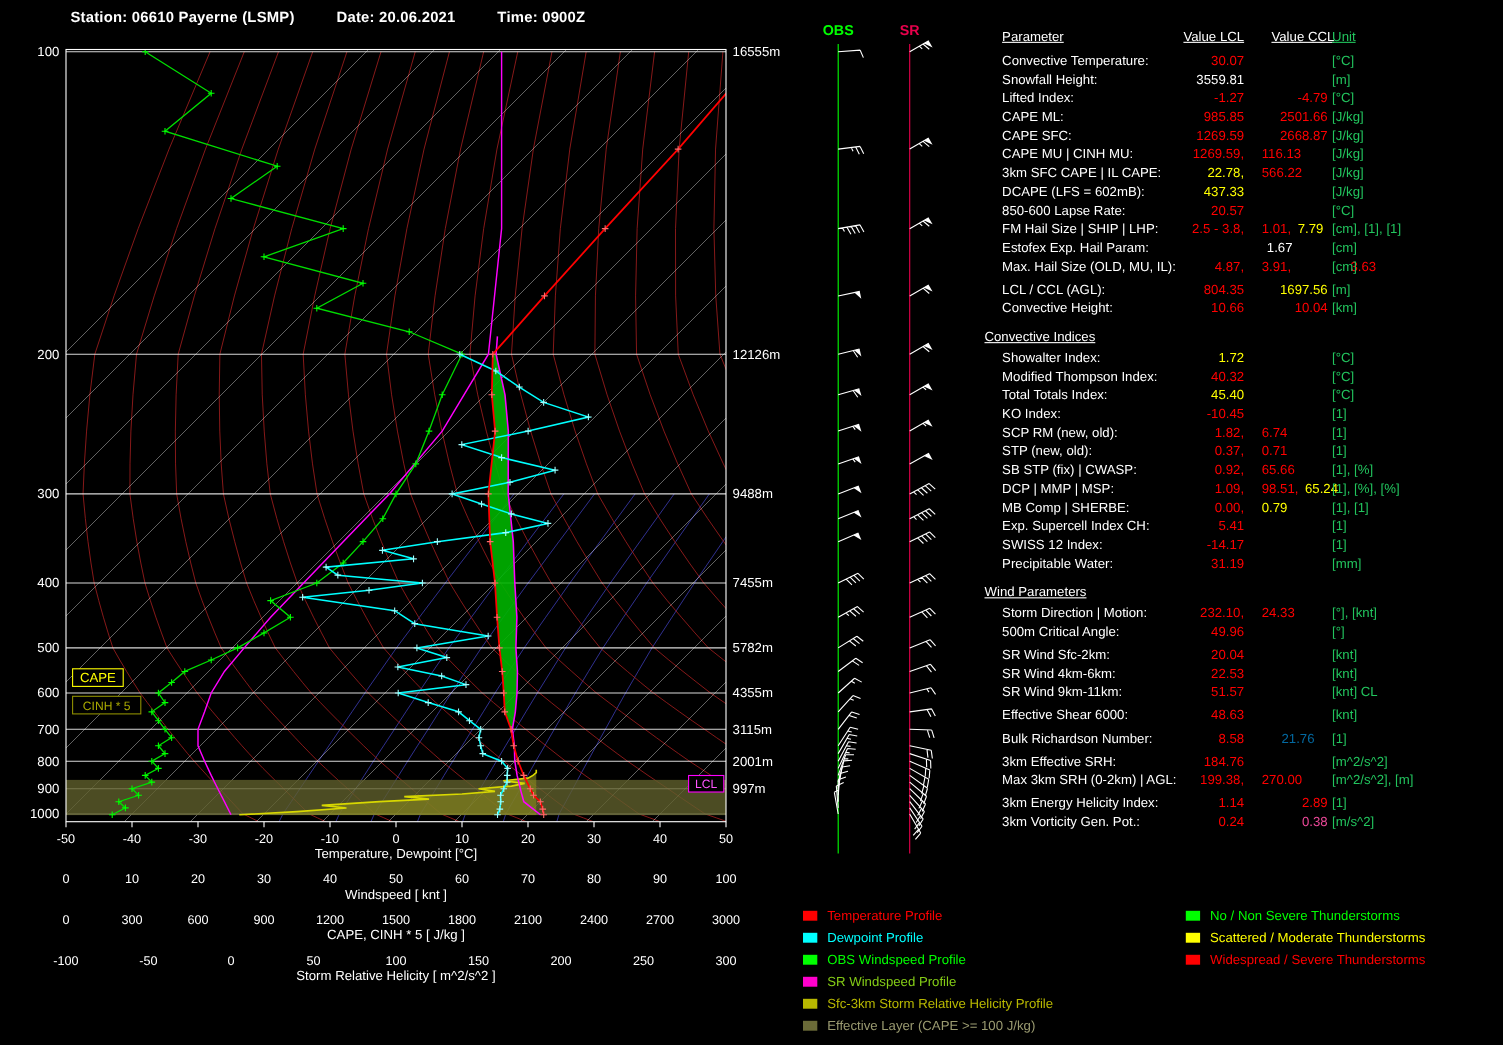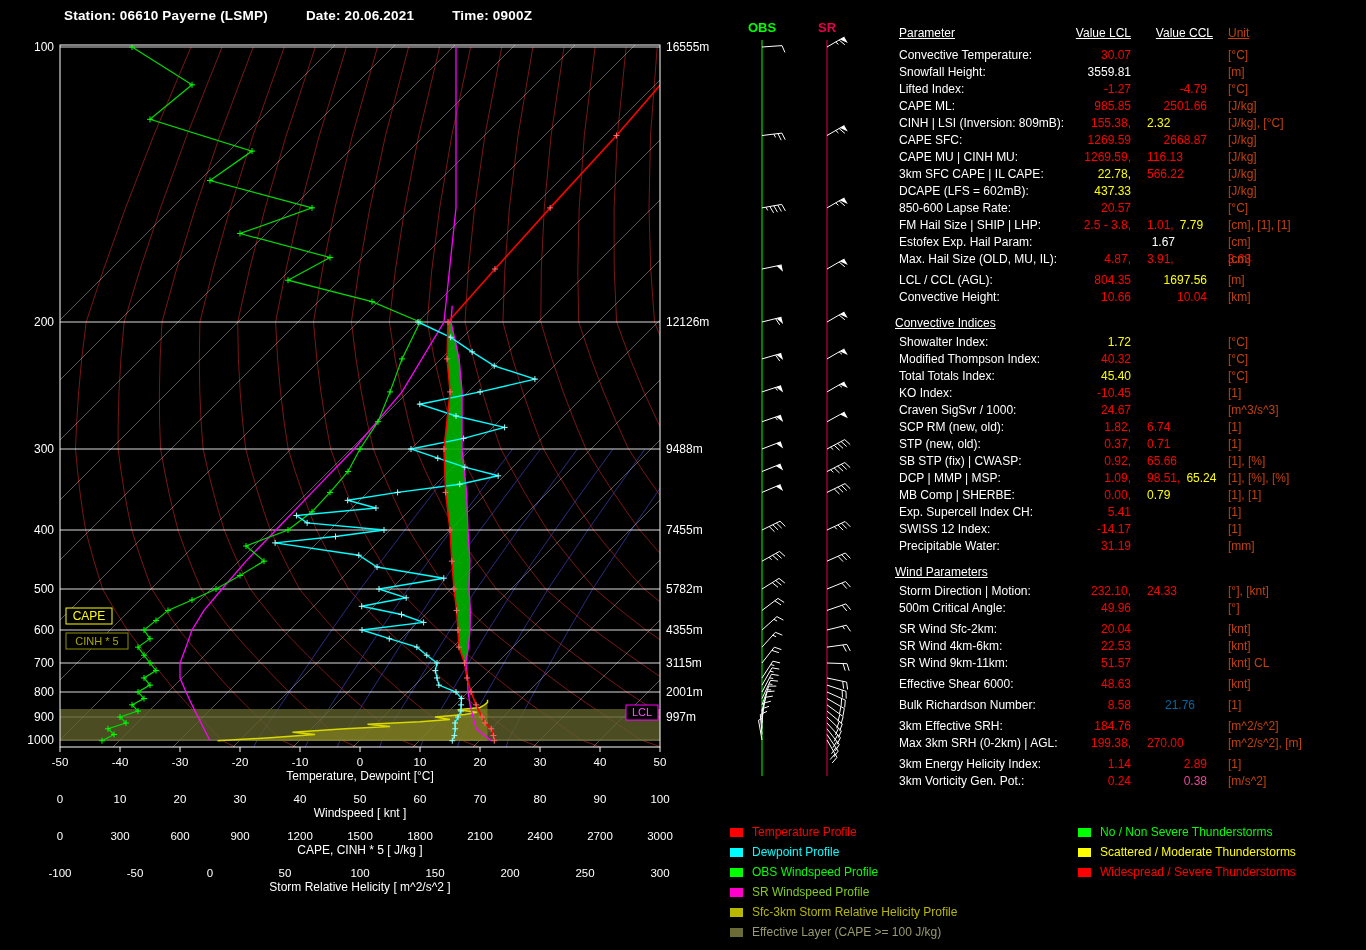--- a/index.html
+++ b/index.html
@@ -5,24 +5,24 @@
   html,body{margin:0;padding:0}
   body{background:#000;width:1366px;height:950px;position:relative;overflow:hidden;
        font-family:"Liberation Sans",sans-serif;color:#fff}
   .abs{position:absolute}
   svg text{font-family:"Liberation Sans",sans-serif}
   #title-bar{left:64px;top:8px;display:flex;gap:38px;font-weight:bold;font-size:13.5px;letter-spacing:.2px}
   #skewt-svg{left:0;top:0}
   #params{left:895px;top:26px;width:470px}
   .prow{position:relative;height:17px;font-size:12px;white-space:nowrap}
   .phead{height:22px}
-  .plabel{position:absolute;left:4px;color:#fff}
+  .plabel{position:absolute;left:16px;color:#fff}
   .pv1{position:absolute;left:120px;width:116px;text-align:right}
   .pv2{position:absolute;left:246px;width:72px}
-  .punit{position:absolute;left:333px;color:#c2410c}
+  .punit{position:absolute;left:316px;color:#22c55e}
   .u{text-decoration:underline}
   .section-title{height:17px;font-size:12px;color:#fff;text-decoration:underline;margin-top:9px;margin-bottom:2px;white-space:nowrap}
   #legend-left{left:730px;top:822px}
   #legend-right{left:1078px;top:822px}
   .legend-item{display:flex;align-items:center;gap:9px;height:20px;font-size:12px;white-space:nowrap}
   .swatch{width:13px;height:9px;display:inline-block}
 </style>
 </head>
 <body>
 
@@ -404,26 +404,20 @@
         <span class="pv2" style="text-align: right;"><span style="color: rgb(255, 0, 0); margin-right: 6px;">-4.79</span></span>
         <span class="punit">[°C]</span>
       </div>
       <div class="prow">
         <span class="plabel">CAPE ML:</span>
         <span class="pv1" style="color: rgb(255, 0, 0);">985.85</span>
         <span class="pv2" style="text-align: right;"><span style="color: rgb(255, 0, 0); margin-right: 6px;">2501.66</span></span>
         <span class="punit">[J/kg]</span>
       </div>
       <div class="prow">
-        <span class="plabel">CINH | LSI (Inversion: 809mB):</span>
-        <span class="pv1" style="color: rgb(255, 0, 0);">155.38,</span>
-        <span class="pv2" style="text-align: left; padding-left: 6px;"><span style="color: rgb(255, 255, 0); margin-right: 6px;">2.32</span></span>
-        <span class="punit">[J/kg], [°C]</span>
-      </div>
-      <div class="prow">
         <span class="plabel">CAPE SFC:</span>
         <span class="pv1" style="color: rgb(255, 0, 0);">1269.59</span>
         <span class="pv2" style="text-align: right;"><span style="color: rgb(255, 0, 0); margin-right: 6px;">2668.87</span></span>
         <span class="punit">[J/kg]</span>
       </div>
       <div class="prow">
         <span class="plabel">CAPE MU | CINH MU:</span>
         <span class="pv1" style="color: rgb(255, 0, 0);">1269.59,</span>
         <span class="pv2" style="text-align: left; padding-left: 6px;"><span style="color: rgb(255, 0, 0); margin-right: 6px;">116.13</span></span>
         <span class="punit">[J/kg]</span>
@@ -488,25 +482,20 @@
         <span class="plabel">Total Totals Index:</span>
         <span class="pv1" style="color: rgb(255, 255, 0);">45.40</span>
         <span class="punit">[°C]</span>
       </div>
       <div class="prow">
         <span class="plabel">KO Index:</span>
         <span class="pv1" style="color: rgb(255, 0, 0);">-10.45</span>
         <span class="punit">[1]</span>
       </div>
       <div class="prow">
-        <span class="plabel">Craven SigSvr / 1000:</span>
-        <span class="pv1" style="color: rgb(255, 0, 0);">24.67</span>
-        <span class="punit">[m^3/s^3]</span>
-      </div>
-      <div class="prow">
         <span class="plabel">SCP RM (new, old):</span>
         <span class="pv1" style="color: rgb(255, 0, 0);">1.82,</span>
         <span class="pv2" style="text-align: left; padding-left: 6px;"><span style="color: rgb(255, 0, 0); margin-right: 6px;">6.74</span></span>
         <span class="punit">[1]</span>
       </div>
       <div class="prow">
         <span class="plabel">STP (new, old):</span>
         <span class="pv1" style="color: rgb(255, 0, 0);">0.37,</span>
         <span class="pv2" style="text-align: left; padding-left: 6px;"><span style="color: rgb(255, 0, 0); margin-right: 6px;">0.71</span></span>
         <span class="punit">[1]</span>

